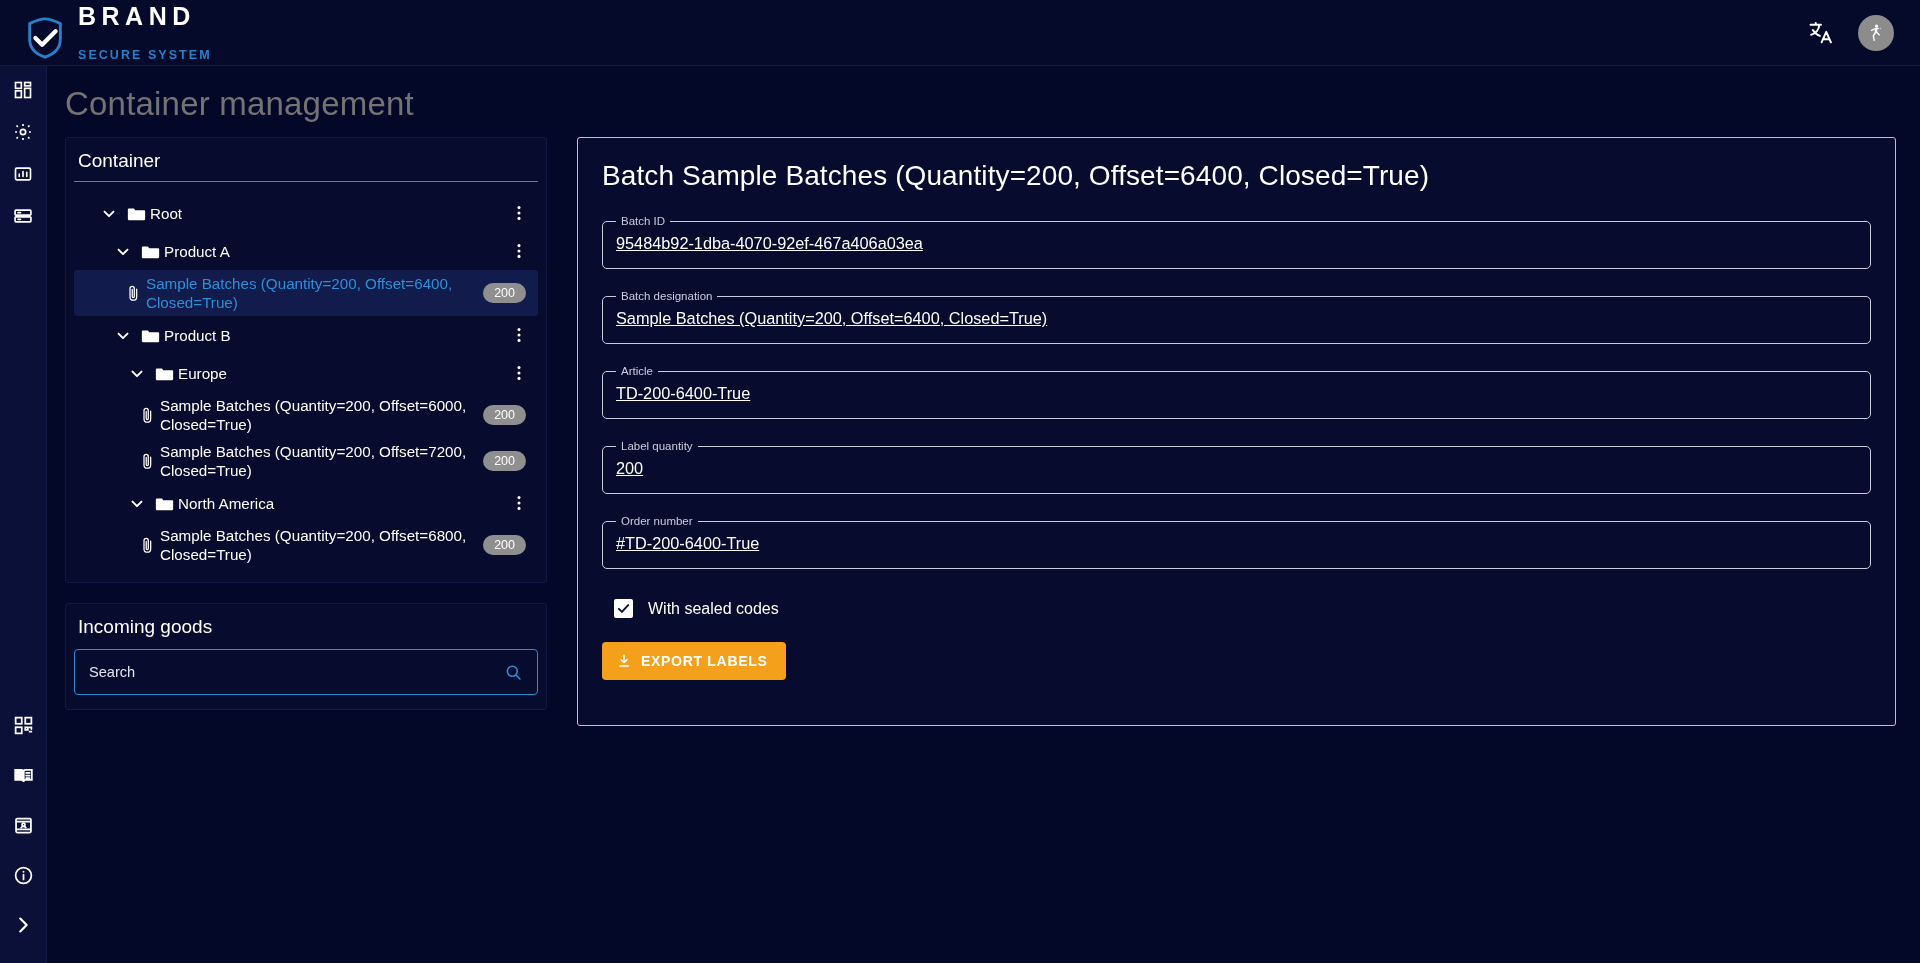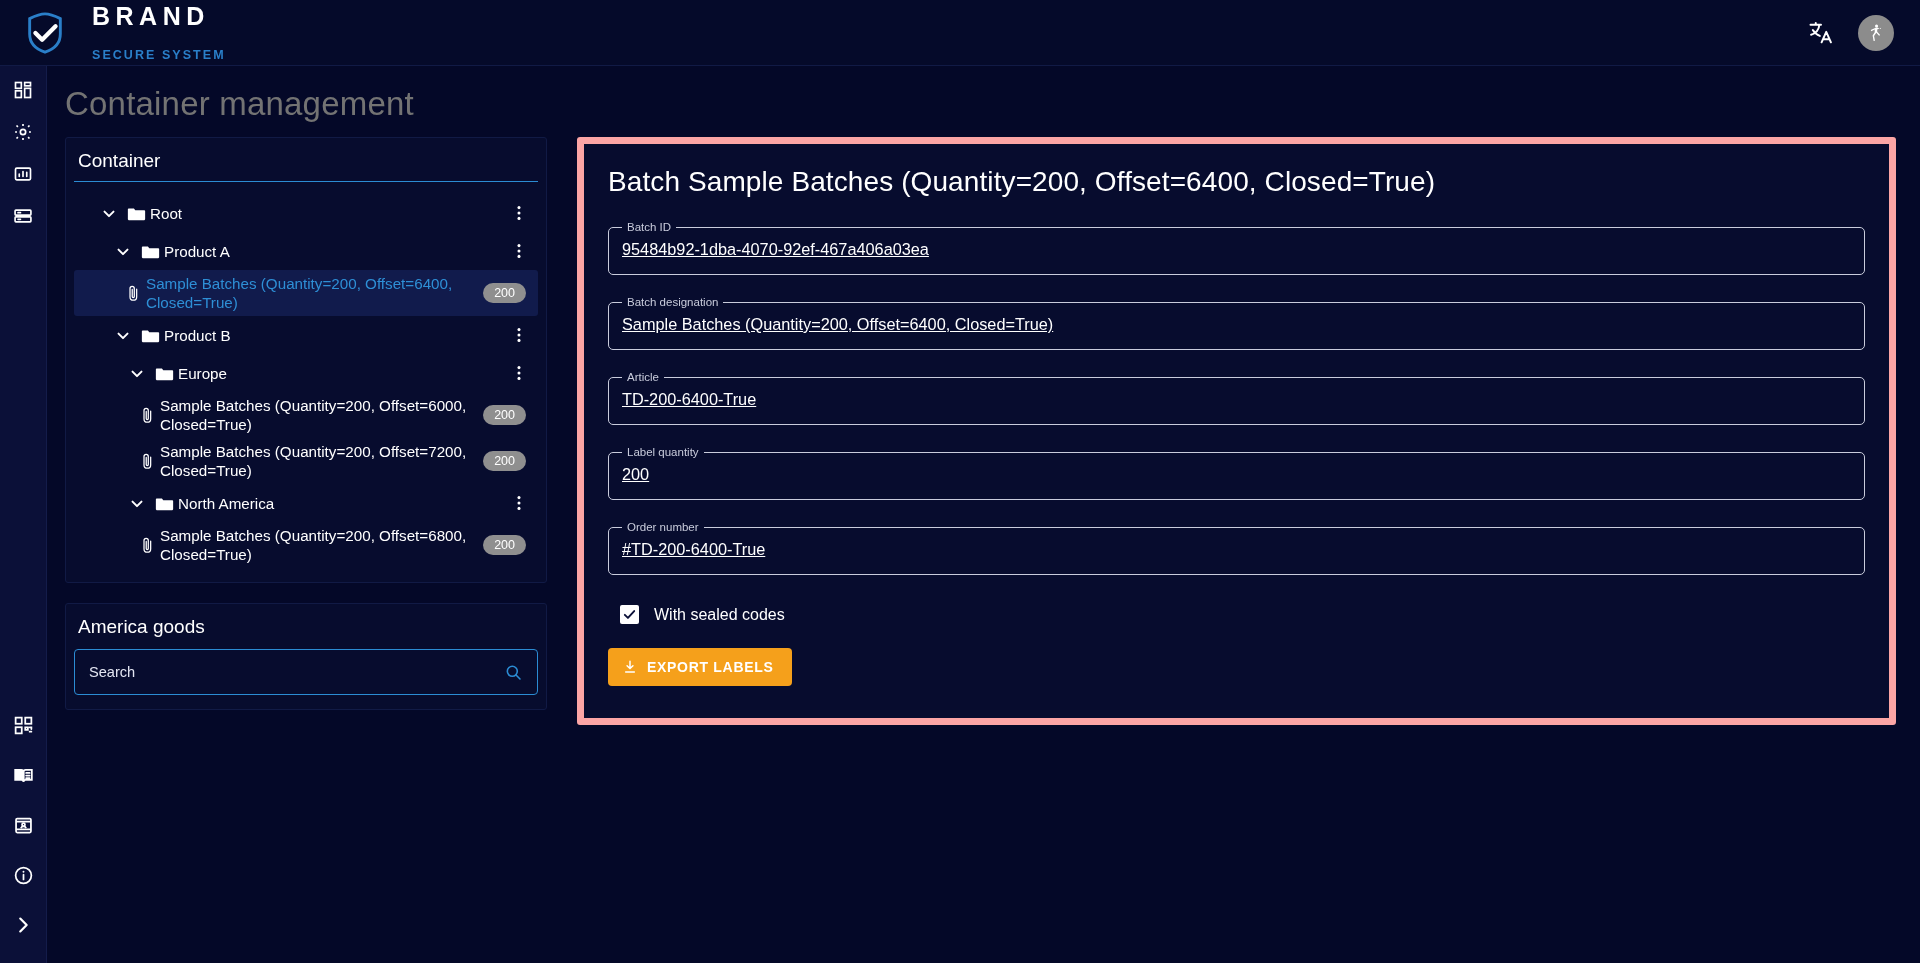--- a/index.html
+++ b/index.html
@@ -12,21 +12,21 @@
   #app { position: relative; width: 1920px; height: 963px; background: #040828; }
 
   
   .topbar {
     position: absolute; top: 0; left: 0; width: 1920px; height: 66px;
     background: #050a2a;
     display: flex; align-items: center;
     border-bottom: 1px solid #111a45;
     z-index: 20;
   }
-  .logo-wrap { display: flex; align-items: center; margin-left: 22px; gap: 14px; }
+  .logo-wrap { display: flex; align-items: flex-end; margin-left: 22px; }
   .logo-shield { width: 46px; height: 46px; flex: none; }
   .logo-text { margin-left: 10px; line-height: 1; }
   .logo-brand {
     font-size: 25px; font-weight: bold; color: #ffffff;
     letter-spacing: 5.5px;
   }
   .logo-sub {
     font-size: 12.5px; font-weight: bold; color: #2a7fc9;
     letter-spacing: 2.05px; margin-top: 20px;
   }
@@ -116,22 +116,22 @@
     flex: 1; background: transparent; border: none; outline: none;
     color: #ffffff; font-size: 14.6px; font-family: "Liberation Sans", sans-serif;
     padding: 0 14px;
   }
   .search-box input::placeholder { color: #e3e6f2; opacity: 1; }
   .search-ico { padding-right: 14px; display: flex; align-items: center; cursor: pointer; }
 
   
   .right-col {
     flex: 1; margin-right: 24px;
-    background: #070c2e; border: 7px solid #fca5a5; border-radius: 3px;
-    padding: 22px 24px 32px 24px; min-height: 570px;
+    background: #070c2e; border: 1px solid #fca5a5; border-radius: 3px;
+    padding: 22px 24px 45px 24px; min-height: 570px;
   }
   .detail-title {
     color: #ffffff; font-size: 28px; font-weight: 400; margin-bottom: 24px; letter-spacing: 0.1px;
   }
 
   
   .field { position: relative; margin-bottom: 22px; }
   .field fieldset {
     border: 1px solid #c9ccdc; border-radius: 5px;
     height: 53px; padding: 0 10px; margin: 0;
@@ -408,21 +408,21 @@
                     <path d="M16 6.5v9.8a4.2 4.2 0 01-8.4 0V5.8a2.7 2.7 0 015.4 0v10a1.3 1.3 0 01-2.6 0V6.8" fill="none" stroke="#ffffff" stroke-width="1.6" stroke-linecap="round" stroke-linejoin="round"></path>
                   </svg>
                 </span>
                 <span class="label">Sample Batches (Quantity=200, Offset=6800, Closed=True)</span>
                 <span class="badge">200</span>
               </div>
             </div>
         </div>
 
         <div class="card">
-          <div class="card-head" style="border-bottom:none;padding-bottom:2px;">America goods</div>
+          <div class="card-head" style="border-bottom:none;padding-bottom:2px;">Incoming goods</div>
           <div class="search-box">
             <input type="text" placeholder="Search" style="">
             <span class="search-ico">
               <svg width="19" height="19" viewBox="0 0 24 24" fill="none" stroke="#2b8cd4" stroke-width="2" stroke-linecap="round">
                 <circle cx="10.5" cy="10.5" r="6.3"></circle>
                   <path d="M15.2 15.2l5 5"></path>
               </svg>
             </span>
           </div>
         </div>

